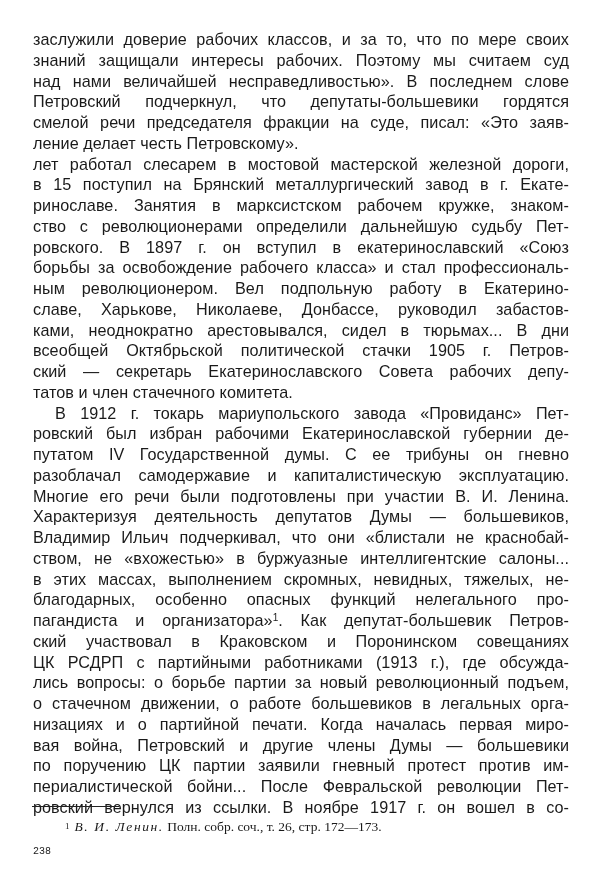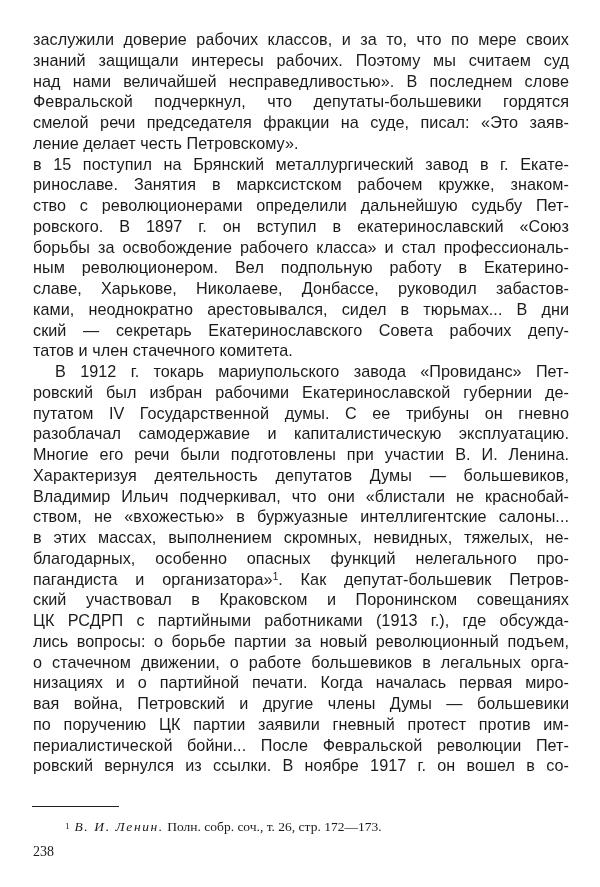--- a/index.html
+++ b/index.html
@@ -31,43 +31,45 @@
     .footnote {
       position: absolute; left: 65px; top: 811px;
       font-size: 13.5px; line-height: 18px; white-space: nowrap;
       font-family: "Liberation Serif", "DejaVu Serif", serif;
       margin-top: 7px;
     }
     .footnote sup { font-size: 9px; position: relative; top: -1px; vertical-align: top; margin-right: 5px; }
     .footnote .author { font-style: italic; letter-spacing: 1.6px; }
     .pagenum {
       position: absolute; left: 33px; top: 842px;
-      font-size: 14px; line-height: 20px;
-      font-family: Liberation Serif, serif;
+      font-size: 10px; line-height: 20px;
+      font-family: Liberation Mono, monospace;
     }
     sup.ref { font-size: 10px; vertical-align: top; position: relative; top: -2px; }
   </style>
 </head>
 <body>
 
 <div class="page">
   <span class="line">заслужили доверие рабочих классов, и за то, что по мере своих</span>
   <span class="line">знаний защищали интересы рабочих. Поэтому мы считаем суд</span>
   <span class="line">над нами величайшей несправедливостью». В последнем слове</span>
-  <span class="line">Февральской подчеркнул, что депутаты-большевики гордятся</span>
+  <span class="line">Петровский подчеркнул, что депутаты-большевики гордятся</span>
   <span class="line">смелой речи председателя фракции на суде, писал: «Это заяв-</span>
   <span class="line last">ление делает честь Петровскому».</span>
+  <span class="line">лет работал слесарем в мостовой мастерской железной дороги,</span>
   <span class="line">в 15 поступил на Брянский металлургический завод в г. Екате-</span>
   <span class="line">ринославе. Занятия в марксистском рабочем кружке, знаком-</span>
   <span class="line">ство с революционерами определили дальнейшую судьбу Пет-</span>
   <span class="line">ровского. В 1897 г. он вступил в екатеринославский «Союз</span>
   <span class="line">борьбы за освобождение рабочего класса» и стал профессиональ-</span>
   <span class="line">ным революционером. Вел подпольную работу в Екатерино-</span>
   <span class="line">славе, Харькове, Николаеве, Донбассе, руководил забастов-</span>
   <span class="line">ками, неоднократно арестовывался, сидел в тюрьмах... В дни</span>
+  <span class="line">всеобщей Октябрьской политической стачки 1905 г. Петров-</span>
   <span class="line">ский — секретарь Екатеринославского Совета рабочих депу-</span>
   <span class="line last">татов и член стачечного комитета.</span>
   <span class="line indent">В 1912 г. токарь мариупольского завода «Провиданс» Пет-</span>
   <span class="line">ровский был избран рабочими Екатеринославской губернии де-</span>
   <span class="line">путатом IV Государственной думы. С ее трибуны он гневно</span>
   <span class="line">разоблачал самодержавие и капиталистическую эксплуатацию.</span>
   <span class="line">Многие его речи были подготовлены при участии В. И. Ленина.</span>
   <span class="line">Характеризуя деятельность депутатов Думы — большевиков,</span>
   <span class="line">Владимир Ильич подчеркивал, что они «блистали не краснобай-</span>
   <span class="line">ством, не «вхожестью» в буржуазные интеллигентские салоны...</span>

